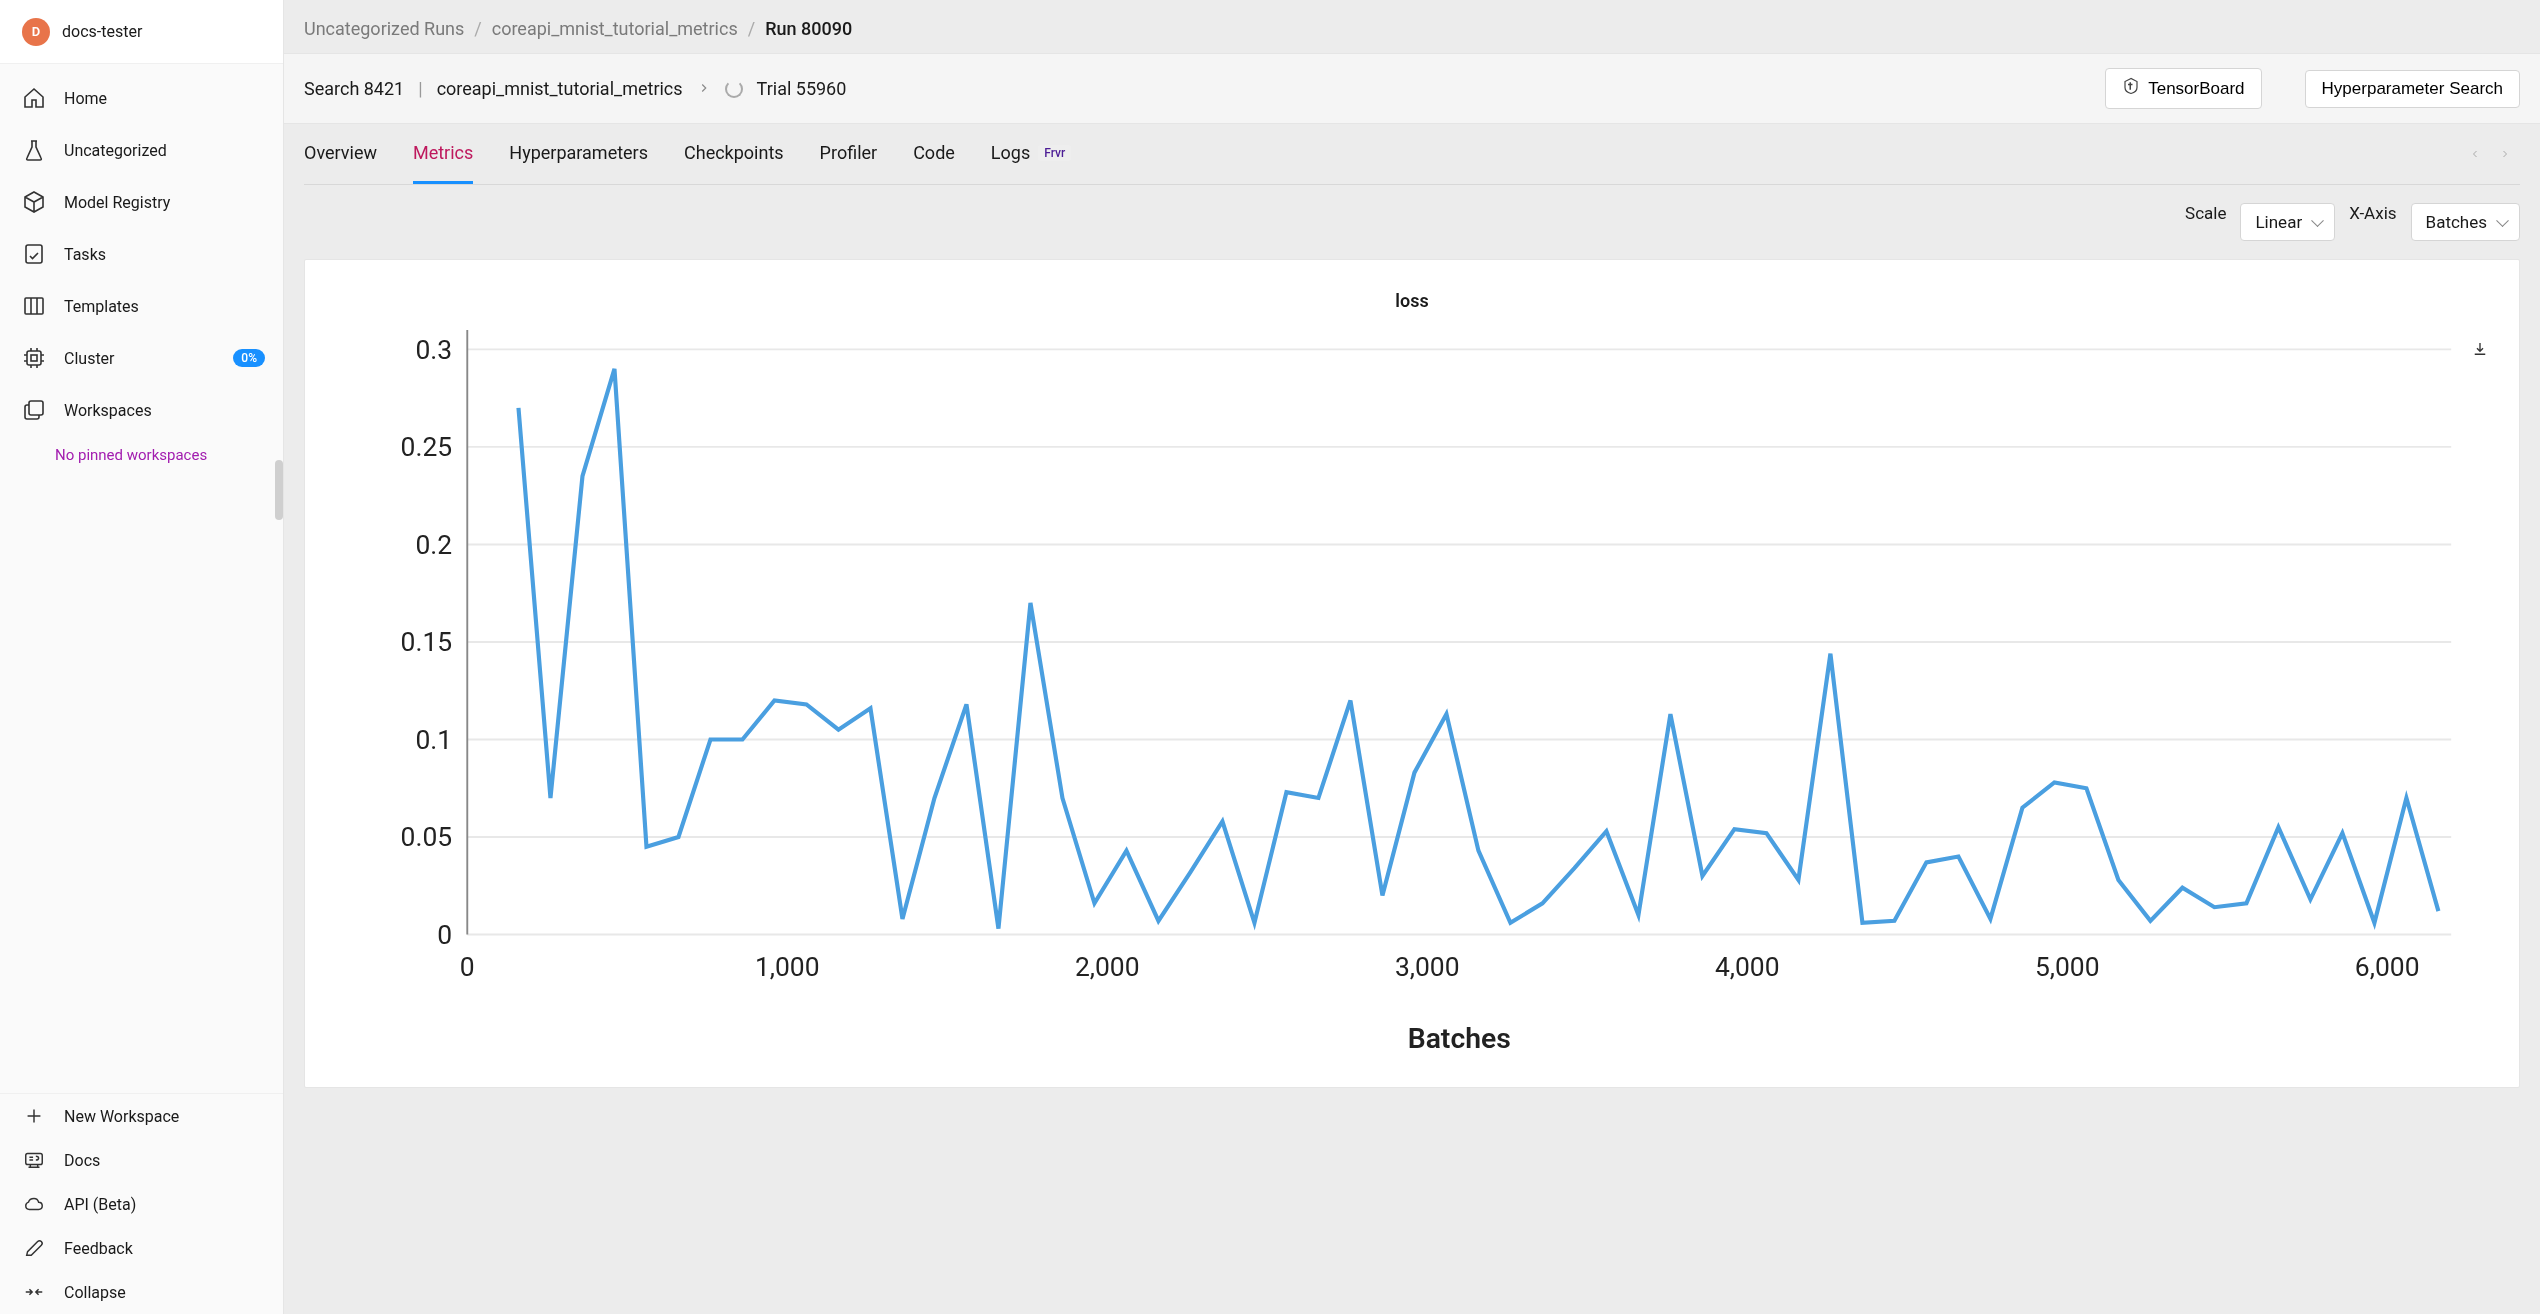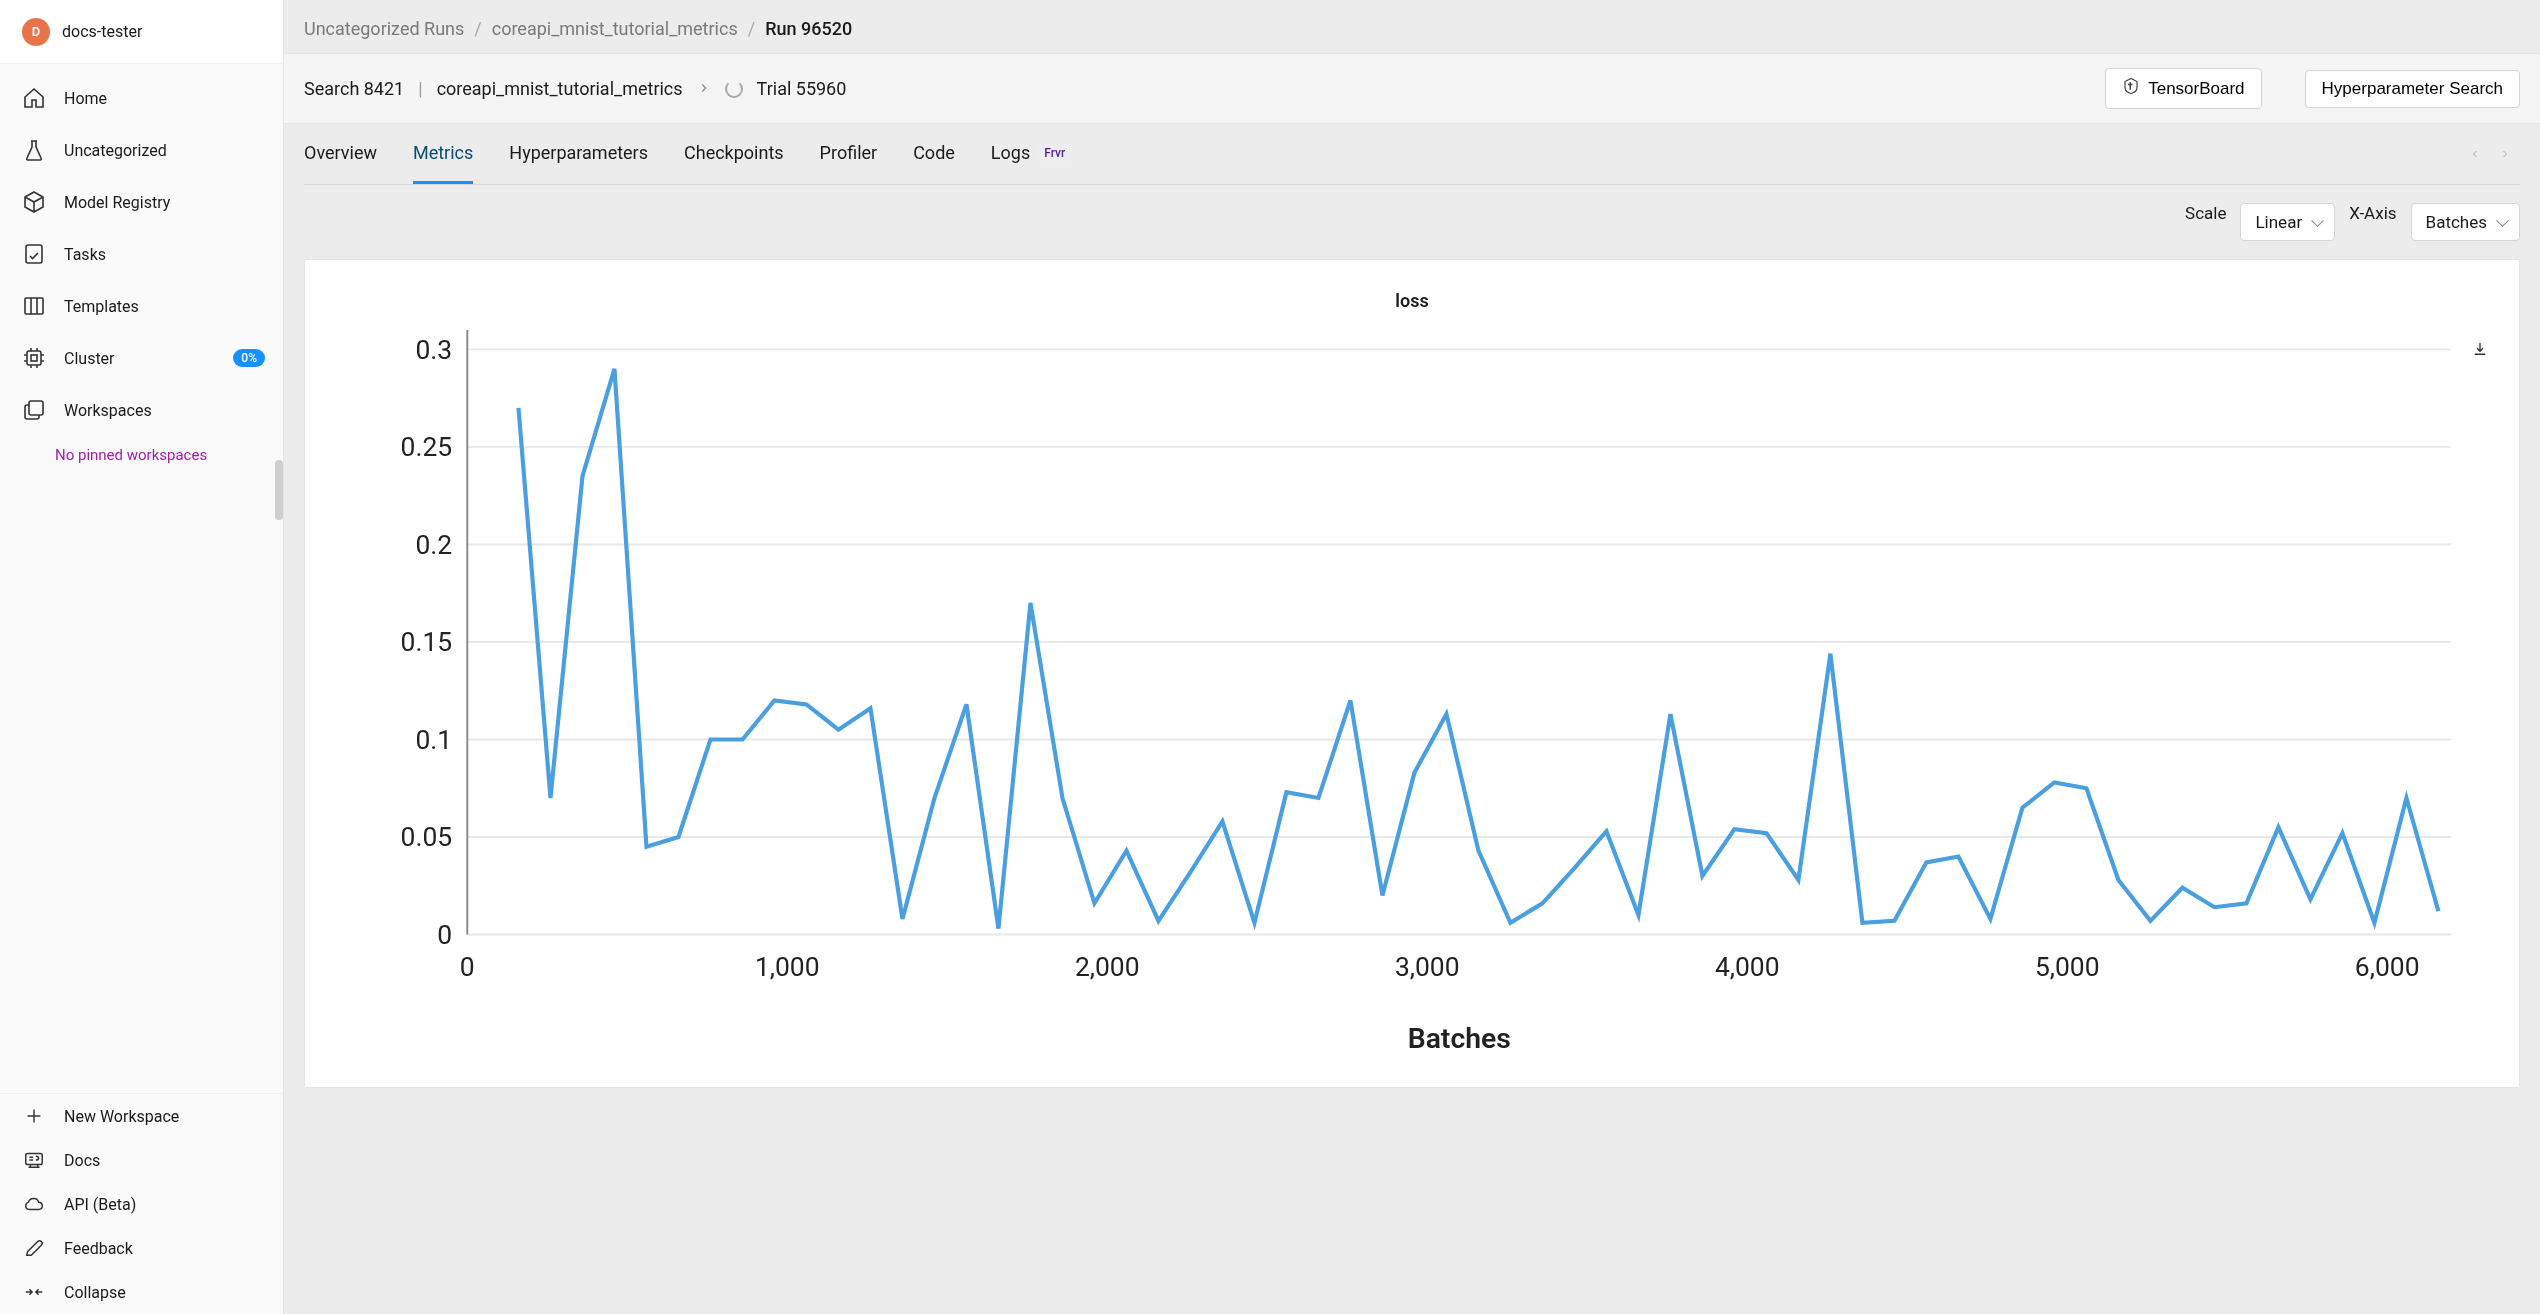--- a/index.html
+++ b/index.html
@@ -36,21 +36,21 @@
 .toolbar-left { display:flex; align-items:center; gap:14px; font-size:18px; }
 .toolbar-left .sep { color:#999; }
 .spinner { width:18px; height:18px; border:2px solid #aaa; border-top-color:transparent; border-radius:50%; display:inline-block; }
 .toolbar-spacer { flex:1; }
 .btn { background:#fff; border:1px solid #d5d5d5; border-radius:4px; padding:8px 16px; font-size:17px; cursor:pointer; display:flex; align-items:center; gap:8px;margin-left:29px; }
 .tb-icon { width:18px; height:18px; }
 
 .tabs-row { display:flex; align-items:center; padding:0 20px; background:#ececec; }
 .tabs { display:flex; gap:36px; }
 .tab { padding:18px 0; font-size:18px; cursor:pointer; color:#1a1a1a; border-bottom:3px solid transparent; display:flex; align-items:center; gap:8px; }
-.tab.active { color:#0c4a6e; border-bottom-color:#1890ff; }
+.tab.active { color:#be185d; border-bottom-color:#1890ff; }
 .tab-badge { background:#eee; font-size:12px; padding:1px 6px; border-radius:3px; color:#4c1d95; font-weight:500; }
 .tabs-spacer { flex:1; }
 .tab-arrow { width:30px; height:30px; display:flex; align-items:center; justify-content:center; color:#aaa; cursor:pointer; }
 .tabs-divider { height:1px; background:#d8d8d8; margin:0 20px; }
 
 .controls-row { display:flex; justify-content:flex-end; gap:14px; padding:18px 20px; font-size:17px; }
 .select { background:#fff; border:1px solid #d5d5d5; border-radius:4px; padding:8px 32px 8px 14px; font-size:17px; cursor:pointer; position:relative; }
 .select::after { content:""; position:absolute; right:12px; top:50%; width:8px; height:8px; border-right:1.5px solid #888; border-bottom:1.5px solid #888; transform:translateY(-65%) rotate(45deg); }
 
 .chart-panel { background:#fff; margin:0 20px 20px 20px; border:1px solid #e5e5e5; border-radius:2px; padding:30px 30px 20px 30px; position:relative; }
@@ -200,21 +200,21 @@
   </div>
 </aside>
 
 <main class="main">
 
   <div class="breadcrumb">
     <span class="bc-item">Uncategorized Runs</span>
     <span class="bc-sep">/</span>
     <span class="bc-item">coreapi_mnist_tutorial_metrics</span>
     <span class="bc-sep">/</span>
-    <span class="bc-current">Run 96520</span>
+    <span class="bc-current">Run 80090</span>
   </div>
 
   <div class="toolbar">
     <div class="toolbar-left">
       <span>Search 8421</span>
       <span class="sep">|</span>
       <span>coreapi_mnist_tutorial_metrics</span>
       <span style="color:#888;">
         <svg width="14" height="14" viewBox="0 0 24 24" fill="none" stroke="currentColor" stroke-width="2">
             <path d="M9 6 L15 12 L9 18"></path>

